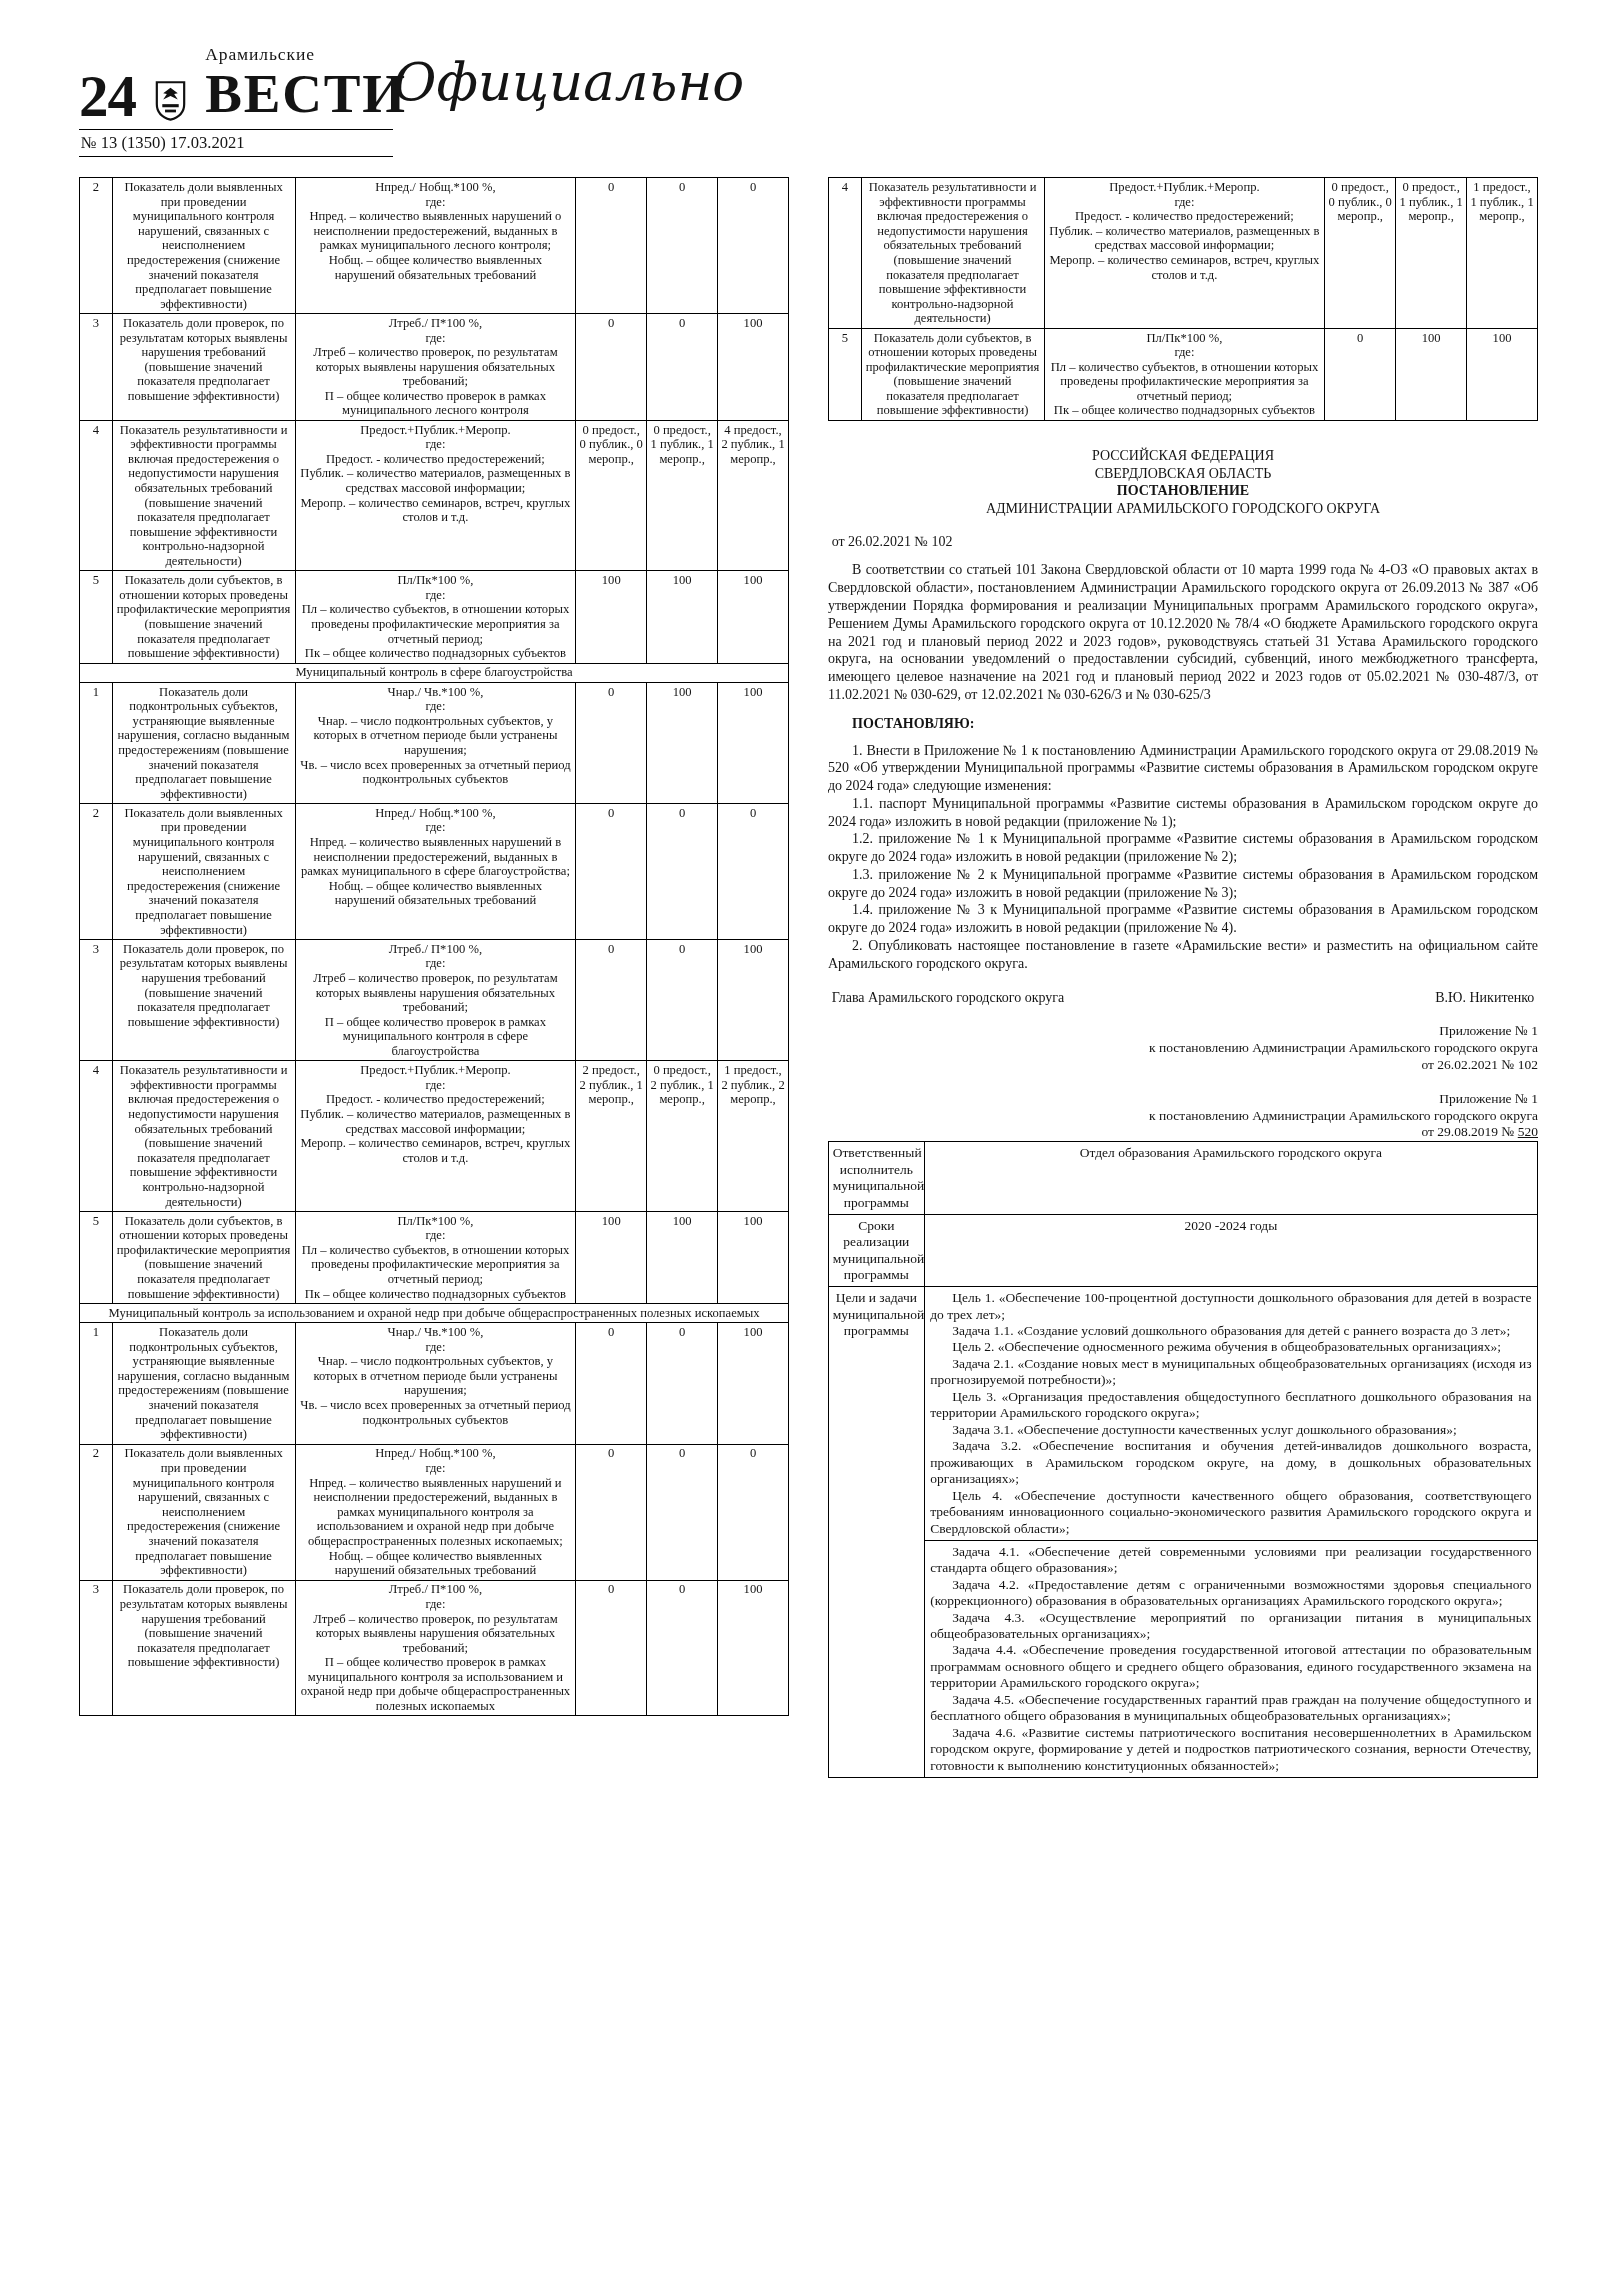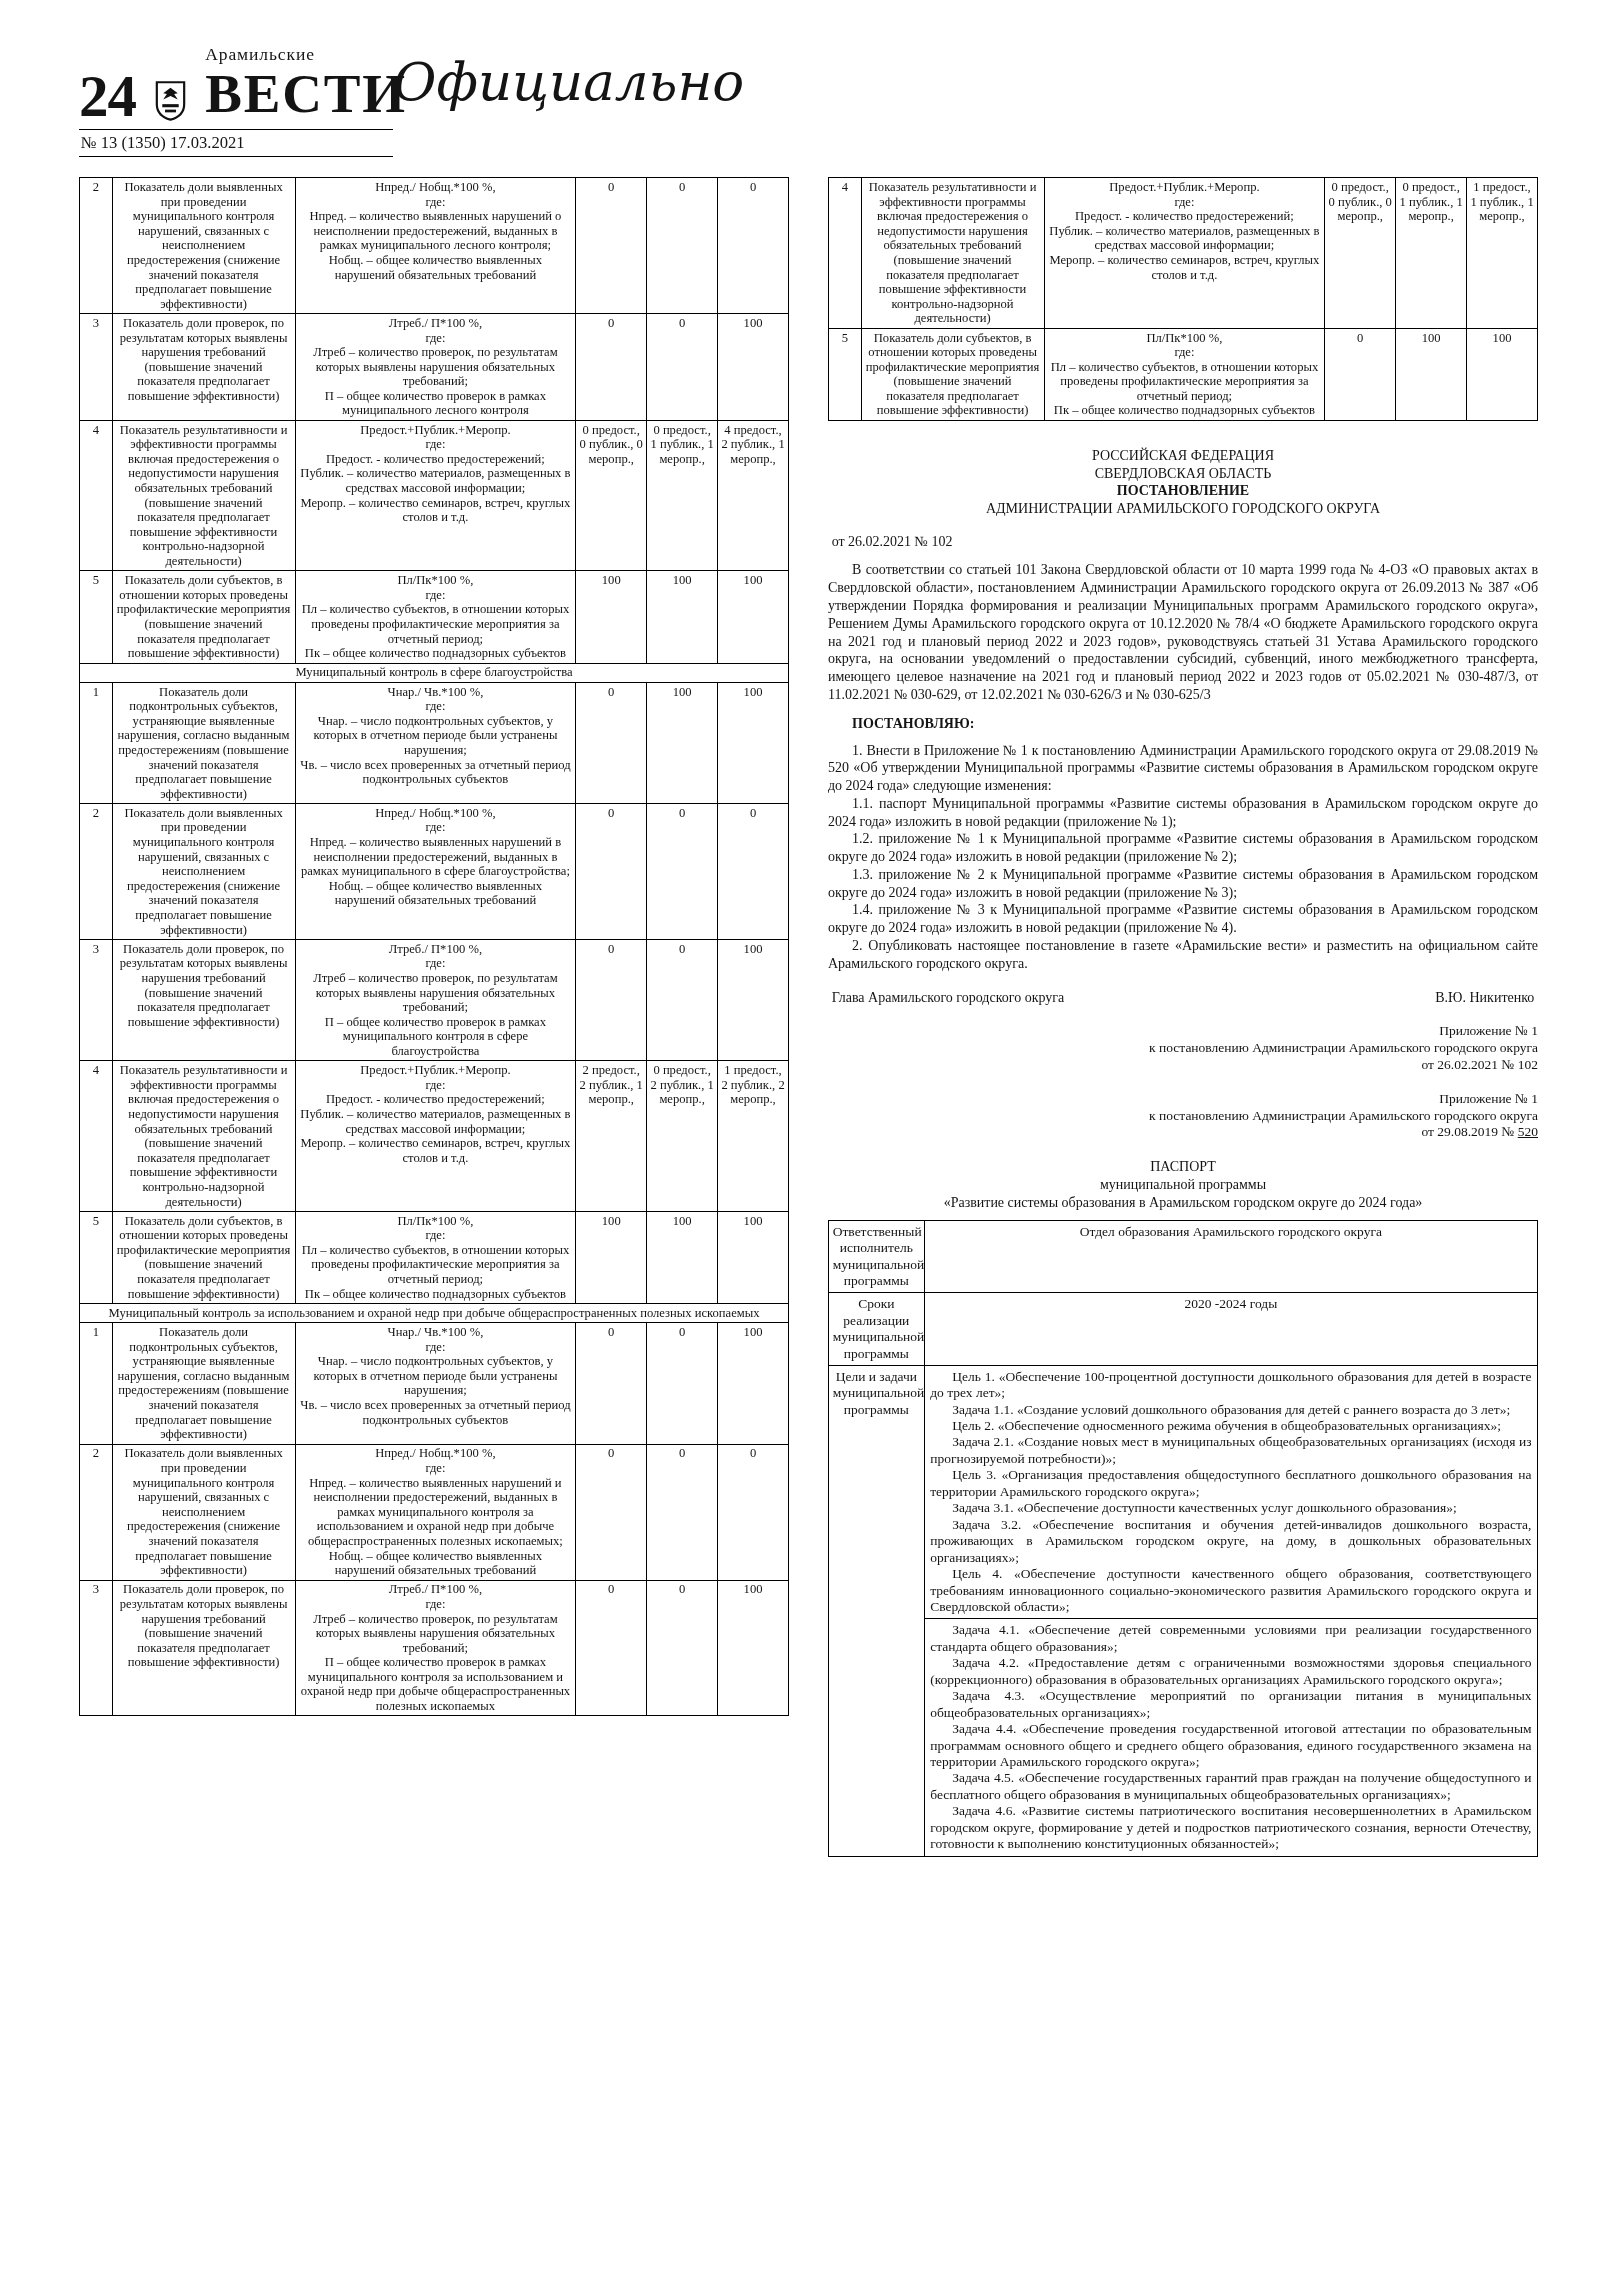--- a/index.html
+++ b/index.html
@@ -322,25 +322,20 @@
           <div>к постановлению Администрации Арамильского городского округа</div>
           <div>от 26.02.2021 № 102</div>
         </div>
 
         <div class="annex">
           <div>Приложение № 1</div>
           <div>к постановлению Администрации Арамильского городского округа</div>
           <div><span>от 29.08.2019 № </span><span class="u">520</span></div>
         </div>
 
-        <div class="pass-head">
-          <div>ПАСПОРТ</div>
-          <div>муниципальной программы</div>
-          <div>«Развитие системы образования в Арамильском городском округе до 2024 года»</div>
-        </div>
 
         <table class="pass">
           <tbody id="passport-body">
               <tr>
                 <td class="plabel">Ответственный исполнитель муниципальной программы</td>
                 <td class="pcontent">Отдел образования Арамильского городского округа</td>
               </tr>
               <tr>
                 <td class="plabel">Сроки реализации муниципальной программы</td>
                 <td class="pcontent">2020 -2024 годы</td>

